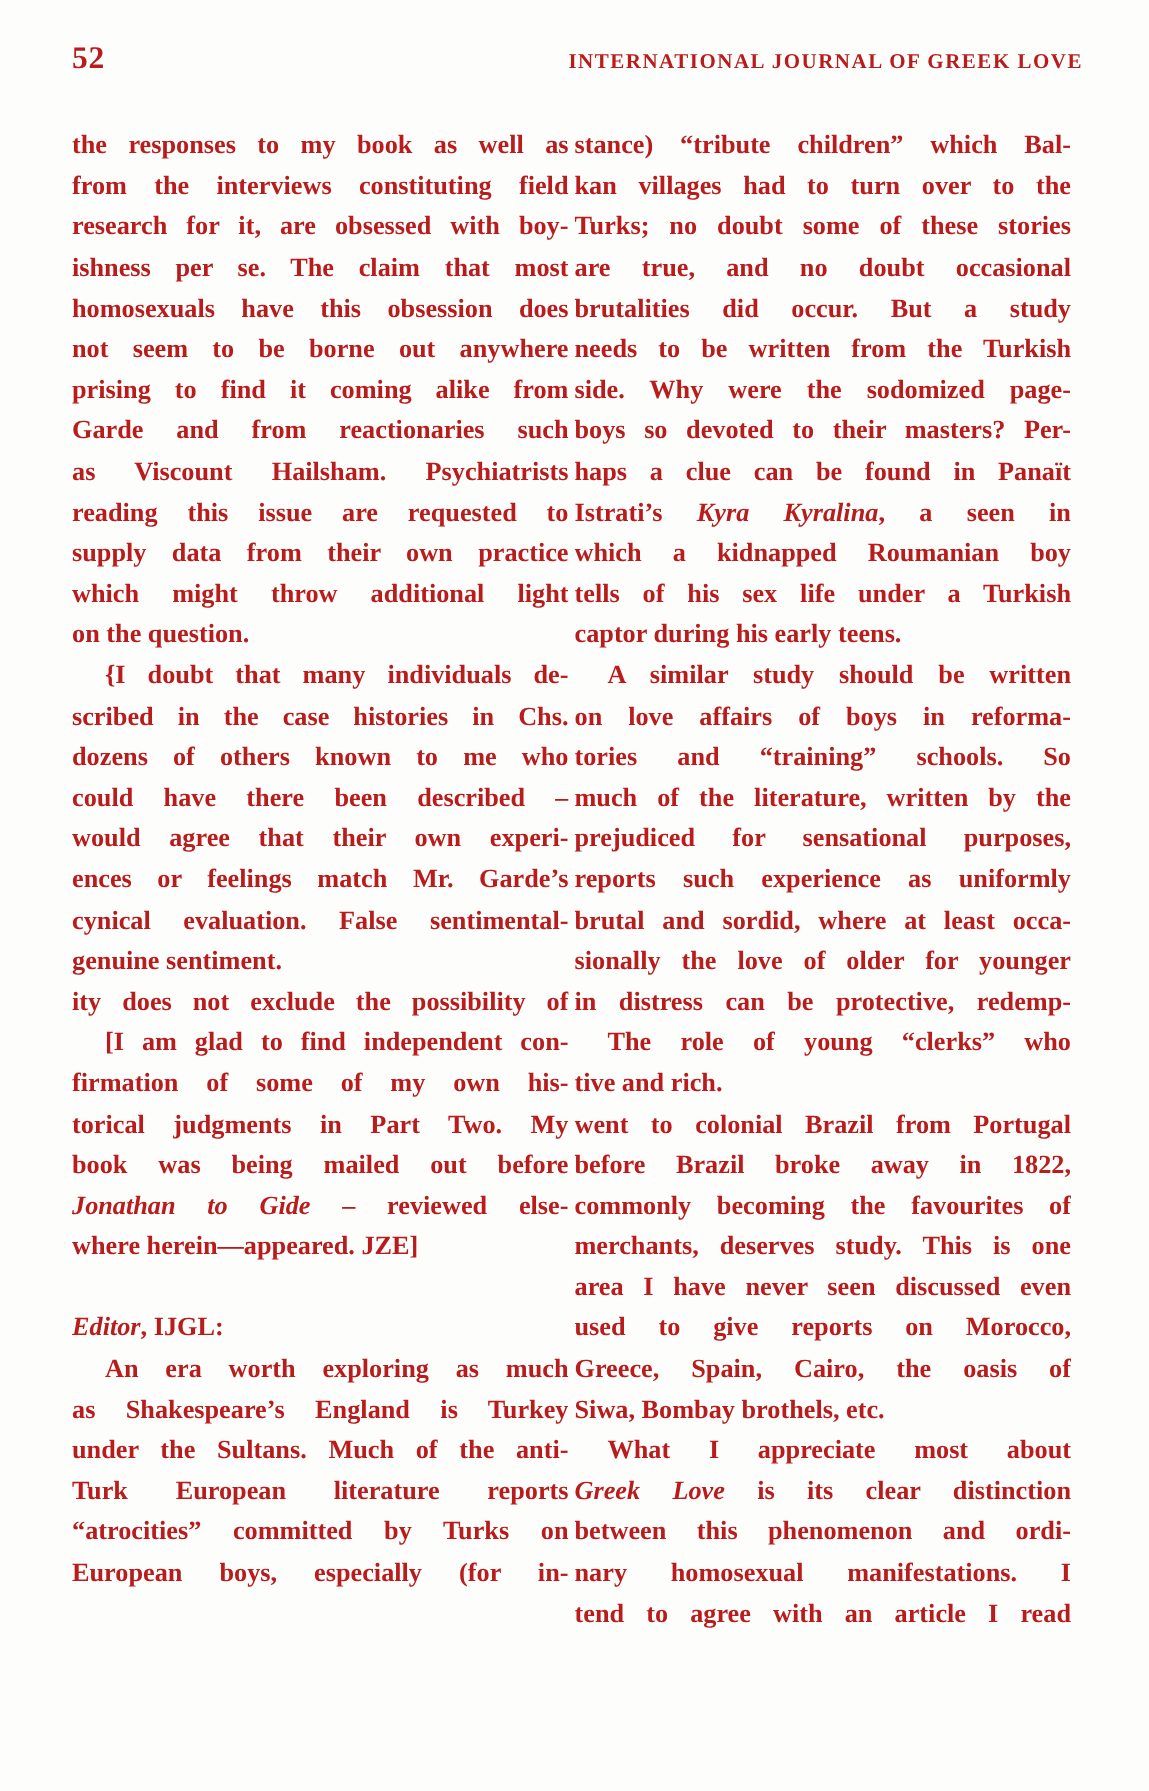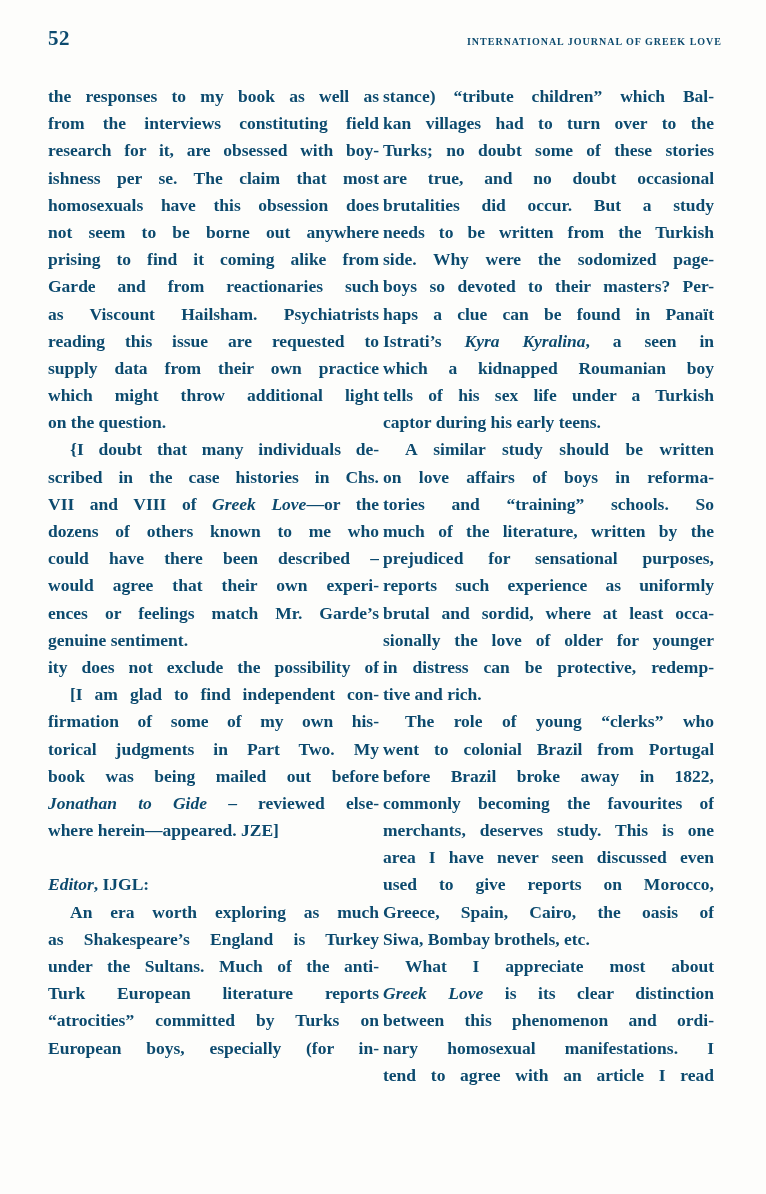--- a/index.html
+++ b/index.html
@@ -3,38 +3,38 @@
 <meta charset="utf-8">
 <style>
   html, body { margin: 0; padding: 0; background: #ffffff; }
   .page {
     position: relative;
     width: 766px;
     height: 1194px;
     background: #fdfdfb;
     overflow: hidden;
     font-family: "Liberation Serif", "DejaVu Serif", serif;
-    color: #0c4a6e;
+    color: #b91c1c;
   }
   .page-header {
     position: absolute;
     top: 26px;
     left: 48px;
     right: 44px;
     display: flex;
     justify-content: space-between;
     align-items: baseline;
   }
   .page-number {
     font-size: 21px;
     font-weight: 700;
     letter-spacing: 0.5px;
   }
   .journal-title {
-    font-size: 10px;
+    font-size: 14px;
     font-weight: 700;
     letter-spacing: 1px;
     white-space: nowrap;
   }
   .columns {
     position: absolute;
     top: 83px;
     left: 48px;
     right: 44px;
     display: flex;
@@ -73,25 +73,25 @@
         <div class="line"><span>not seem to be borne out anywhere</span></div>
         <div class="line"><span>prising to find it coming alike from</span></div>
         <div class="line"><span>Garde and from reactionaries such</span></div>
         <div class="line"><span>as Viscount Hailsham. Psychiatrists</span></div>
         <div class="line"><span>reading this issue are requested to</span></div>
         <div class="line"><span>supply data from their own practice</span></div>
         <div class="line"><span>which might throw additional light</span></div>
         <div class="line end"><span>on the question.</span></div>
         <div class="line ind"><span>{I doubt that many individuals de-</span></div>
         <div class="line"><span>scribed in the case histories in Chs.</span></div>
-        <div class="line"><span>VII and VIII of </span><i>Greek Love</i><span>—or the</span></div>
         <div class="line"><span>dozens of others known to me who</span></div>
         <div class="line"><span>could have there been described –</span></div>
         <div class="line"><span>would agree that their own experi-</span></div>
         <div class="line"><span>ences or feelings match Mr. Garde’s</span></div>
+        <div class="line"><span>cynical evaluation. False sentimental-</span></div>
         <div class="line end"><span>genuine sentiment.</span></div>
         <div class="line"><span>ity does not exclude the possibility of</span></div>
         <div class="line ind"><span>[I am glad to find independent con-</span></div>
         <div class="line"><span>firmation of some of my own his-</span></div>
         <div class="line"><span>torical judgments in Part Two. My</span></div>
         <div class="line"><span>book was being mailed out before</span></div>
         <div class="line"><i>Jonathan to Gide</i><span> – reviewed else-</span></div>
         <div class="line end"><span>where herein—appeared. JZE]</span></div>
         <div class="line blank">&nbsp;</div>
         <div class="line end"><i>Editor</i><span>, IJGL:</span></div>
@@ -118,22 +118,22 @@
         <div class="line end"><span>captor during his early teens.</span></div>
         <div class="line ind"><span>A similar study should be written</span></div>
         <div class="line"><span>on love affairs of boys in reforma-</span></div>
         <div class="line"><span>tories and “training” schools. So</span></div>
         <div class="line"><span>much of the literature, written by the</span></div>
         <div class="line"><span>prejudiced for sensational purposes,</span></div>
         <div class="line"><span>reports such experience as uniformly</span></div>
         <div class="line"><span>brutal and sordid, where at least occa-</span></div>
         <div class="line"><span>sionally the love of older for younger</span></div>
         <div class="line"><span>in distress can be protective, redemp-</span></div>
+        <div class="line ind"><span>The role of young “clerks” who</span></div>
         <div class="line end"><span>tive and rich.</span></div>
-        <div class="line ind"><span>The role of young “clerks” who</span></div>
         <div class="line"><span>went to colonial Brazil from Portugal</span></div>
         <div class="line"><span>before Brazil broke away in 1822,</span></div>
         <div class="line"><span>commonly becoming the favourites of</span></div>
         <div class="line"><span>merchants, deserves study. This is one</span></div>
         <div class="line"><span>area I have never seen discussed even</span></div>
         <div class="line"><span>used to give reports on Morocco,</span></div>
         <div class="line"><span>Greece, Spain, Cairo, the oasis of</span></div>
         <div class="line end"><span>Siwa, Bombay brothels, etc.</span></div>
         <div class="line ind"><span>What I appreciate most about</span></div>
         <div class="line"><i>Greek Love</i><span> is its clear distinction</span></div>

